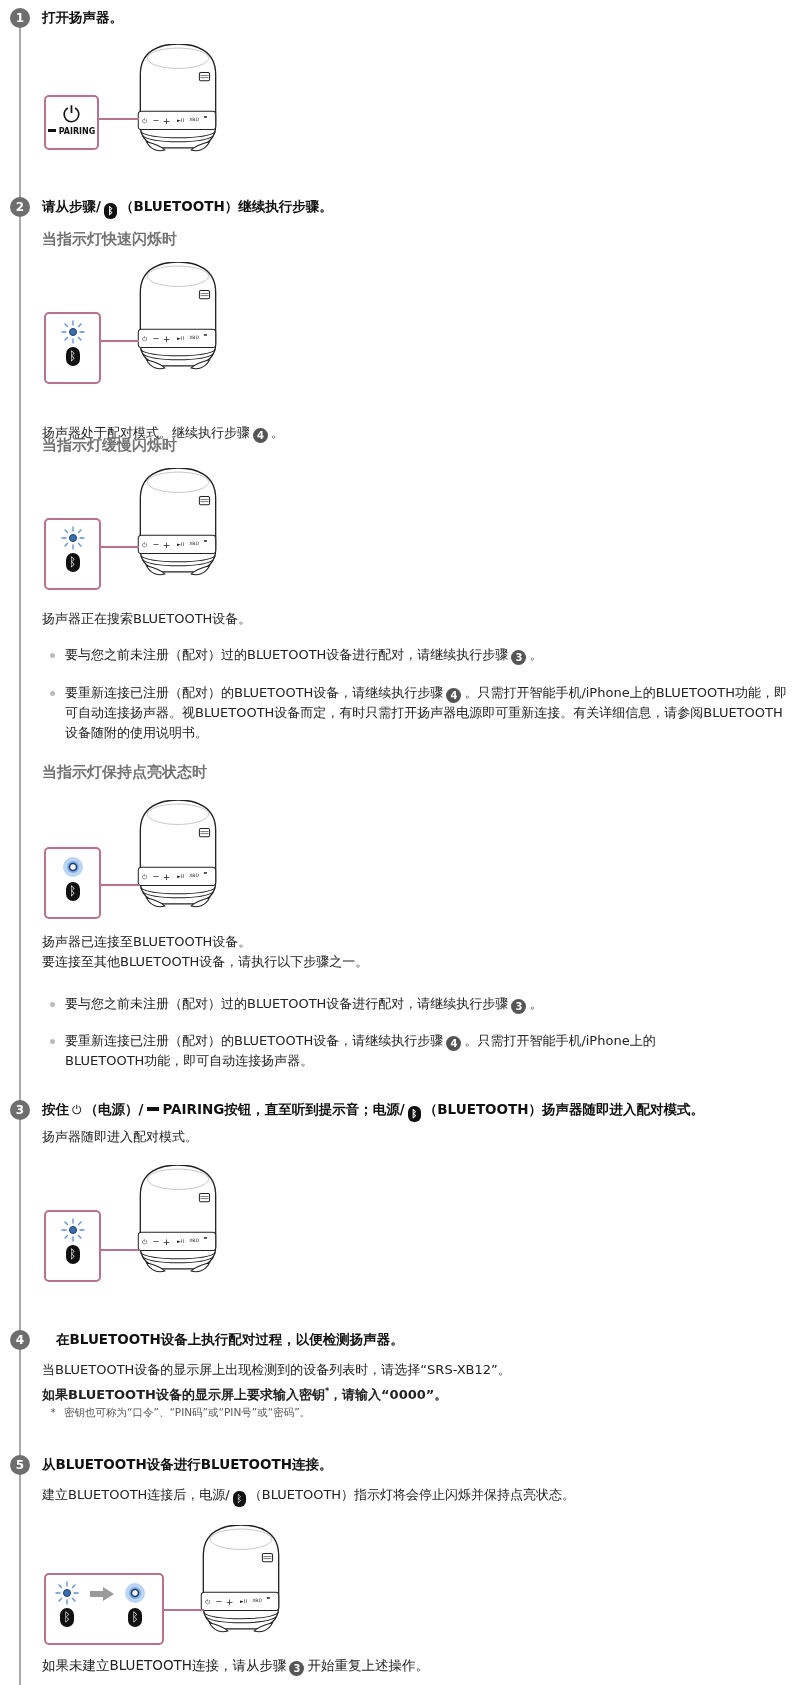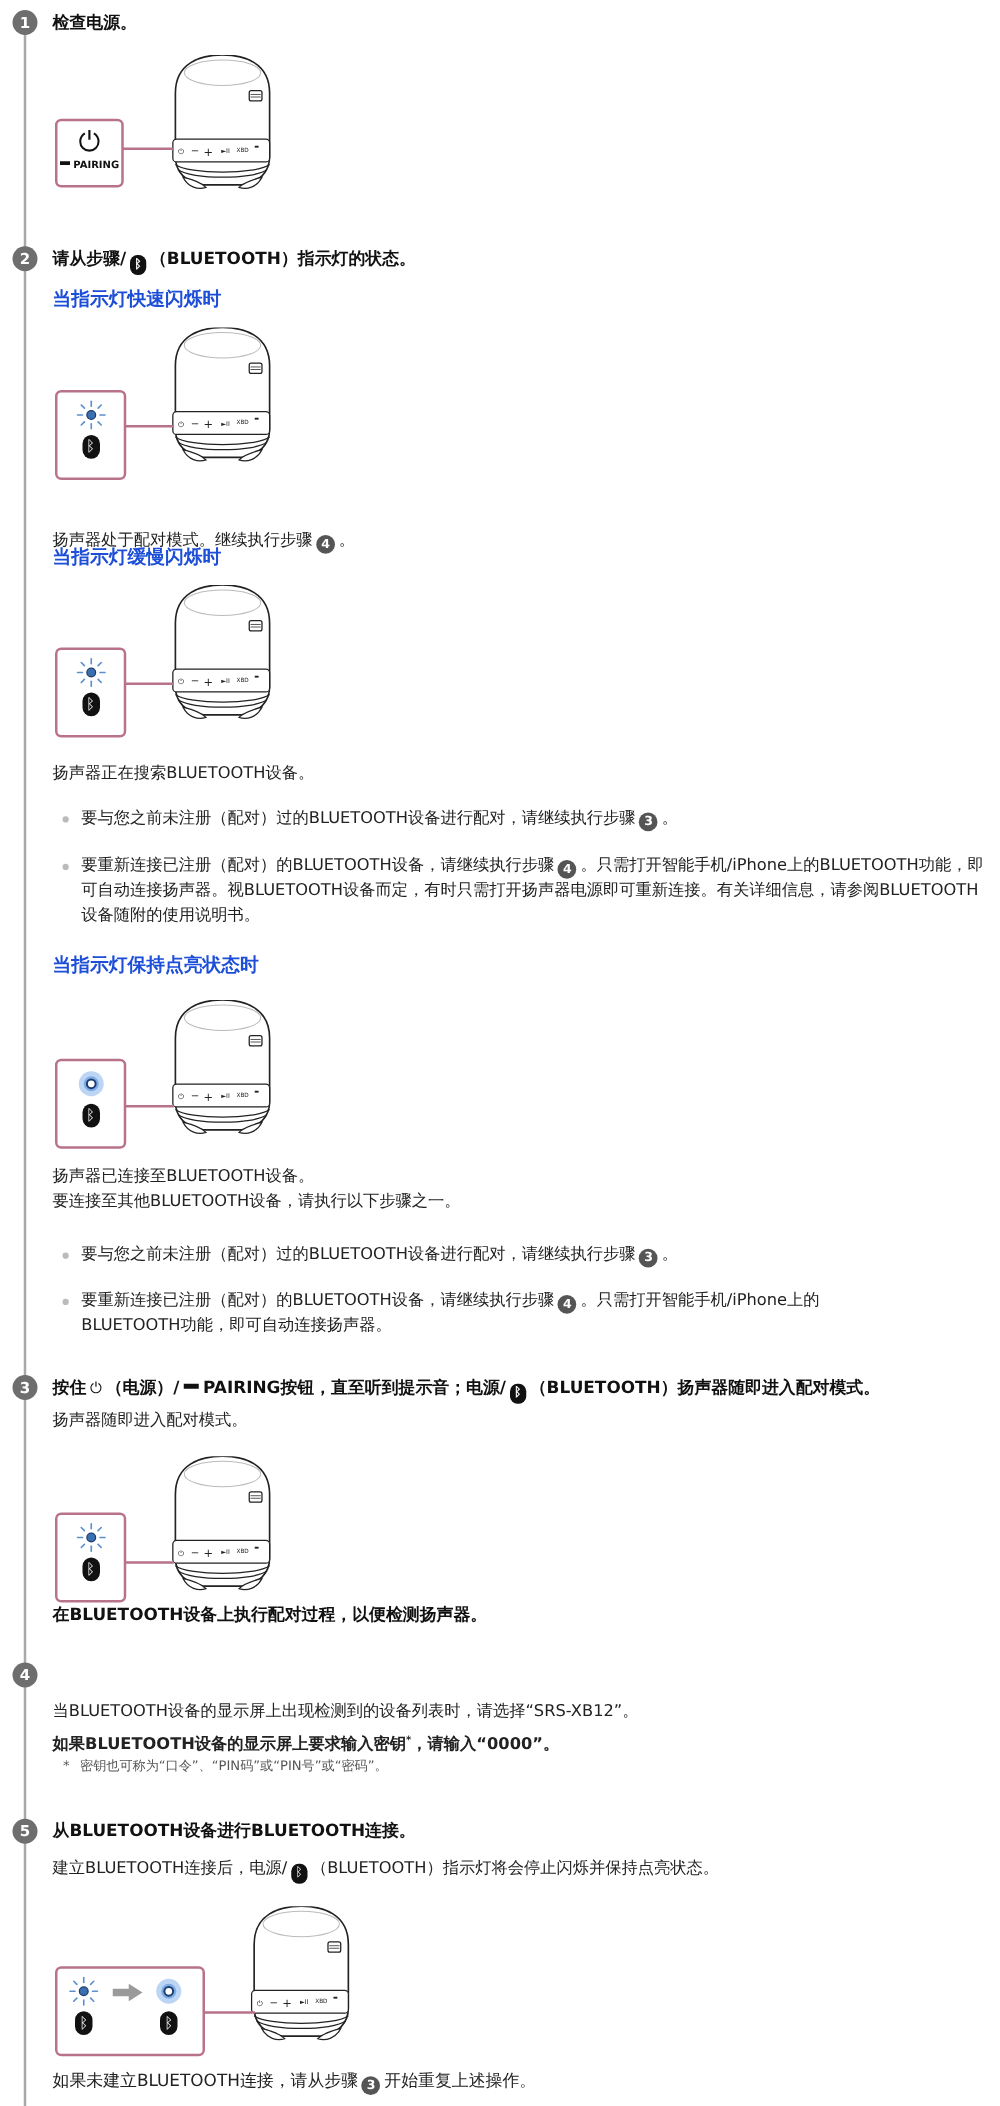--- a/index.html
+++ b/index.html
@@ -41,21 +41,21 @@
     font-weight: bold;
     font-size: 13.5px;
     color: #111;
     white-space: nowrap;
   }
   .subhead {
     position: absolute;
     left: 42px;
     font-weight: bold;
     font-size: 15px;
-    color: #1d4ed8;
+    color: #737373;
     white-space: nowrap;
     text-align: right;
   }
   .para {
     position: absolute;
     left: 42px;
     font-size: 13px;
     color: #222;
     line-height: 20px;
     white-space: nowrap;
@@ -209,40 +209,40 @@
       <circle cx="12" cy="12" r="6" fill="#6fa0e0" opacity="0.8"></circle>
       <circle cx="12" cy="12" r="3.5" fill="#fff" stroke="#1b3d70" stroke-width="1.6"></circle>
     </g>
   </defs>
 </svg>
 
 <div class="timeline"></div>
 
 <div class="step" style="top:0;">
   <div class="step-num" style="top:8px;">1</div>
-  <div class="step-title" style="top:9px;">检查电源。</div>
+  <div class="step-title" style="top:9px;">打开扬声器。</div>
 
   <div class="illus" style="left:40px; top:40px; width:200px; height:120px;">
     <svg class="speaker" style="left:92px; top:4px;" width="92" height="110" viewBox="0 0 90 108">
         <use href="#speaker-art"></use>
       </svg>
     <div class="connector" style="left:57px; top:78px; width:42px;"></div>
     <div class="callout" style="left:4px; top:55px; width:55px; height:55px;">
       <div class="callout-content" style="top:6px;">
         <div class="power-glyph">⏻</div>
         <div class="pairing-label"><span class="bar"></span><span>PAIRING</span></div>
       </div>
     </div>
   </div>
 </div>
 
 <div class="step" style="top:0;">
   <div class="step-num" style="top:197px;">2</div>
   <div class="step-title" style="top:198px;">
-    <span>请从步骤/</span><span class="bt-inline">ᛒ</span><span>（BLUETOOTH）指示灯的状态。</span>
+    <span>请从步骤/</span><span class="bt-inline">ᛒ</span><span>（BLUETOOTH）继续执行步骤。</span>
   </div>
 
   <div class="subhead" style="top:230px;">当指示灯快速闪烁时</div>
   <div class="illus" style="left:40px; top:262px; width:200px; height:125px;">
     <svg class="speaker" style="left:92px; top:0;" width="92" height="110" viewBox="0 0 90 108">
         <use href="#speaker-art"></use>
       </svg>
     <div class="connector" style="left:57px; top:78px; width:42px;"></div>
     <div class="callout" style="left:4px; top:50px; width:57px; height:72px;">
       <div class="callout-content" style="top:6px;">
@@ -322,21 +322,21 @@
             <use href="#led-blink"></use>
           </svg><br>
         <span class="bt-badge">ᛒ</span>
       </div>
     </div>
   </div>
 </div>
 
 <div class="step" style="top:0;">
   <div class="step-num" style="top:1330px;">4</div>
-  <div class="step-title" style="top:1283px;">在BLUETOOTH设备上执行配对过程，以便检测扬声器。</div>
+  <div class="step-title" style="top:1331px;margin-left:14px;">在BLUETOOTH设备上执行配对过程，以便检测扬声器。</div>
   <div class="para" style="top:1360px;">当BLUETOOTH设备的显示屏上出现检测到的设备列表时，请选择“SRS-XB12”。</div>
   <div class="para" style="top:1382px;font-weight:bold;">
     <span>如果BLUETOOTH设备的显示屏上要求输入密钥</span><sup style="font-size:8px;">*</sup><span>，请输入“0000”。</span>
   </div>
   <div class="note" style="top:1406px;text-align:center;">
     <span class="star">*</span><span>密钥也可称为“口令”、“PIN码”或“PIN号”或“密码”。</span>
   </div>
 </div>
 
 <div class="step" style="top:0;">

